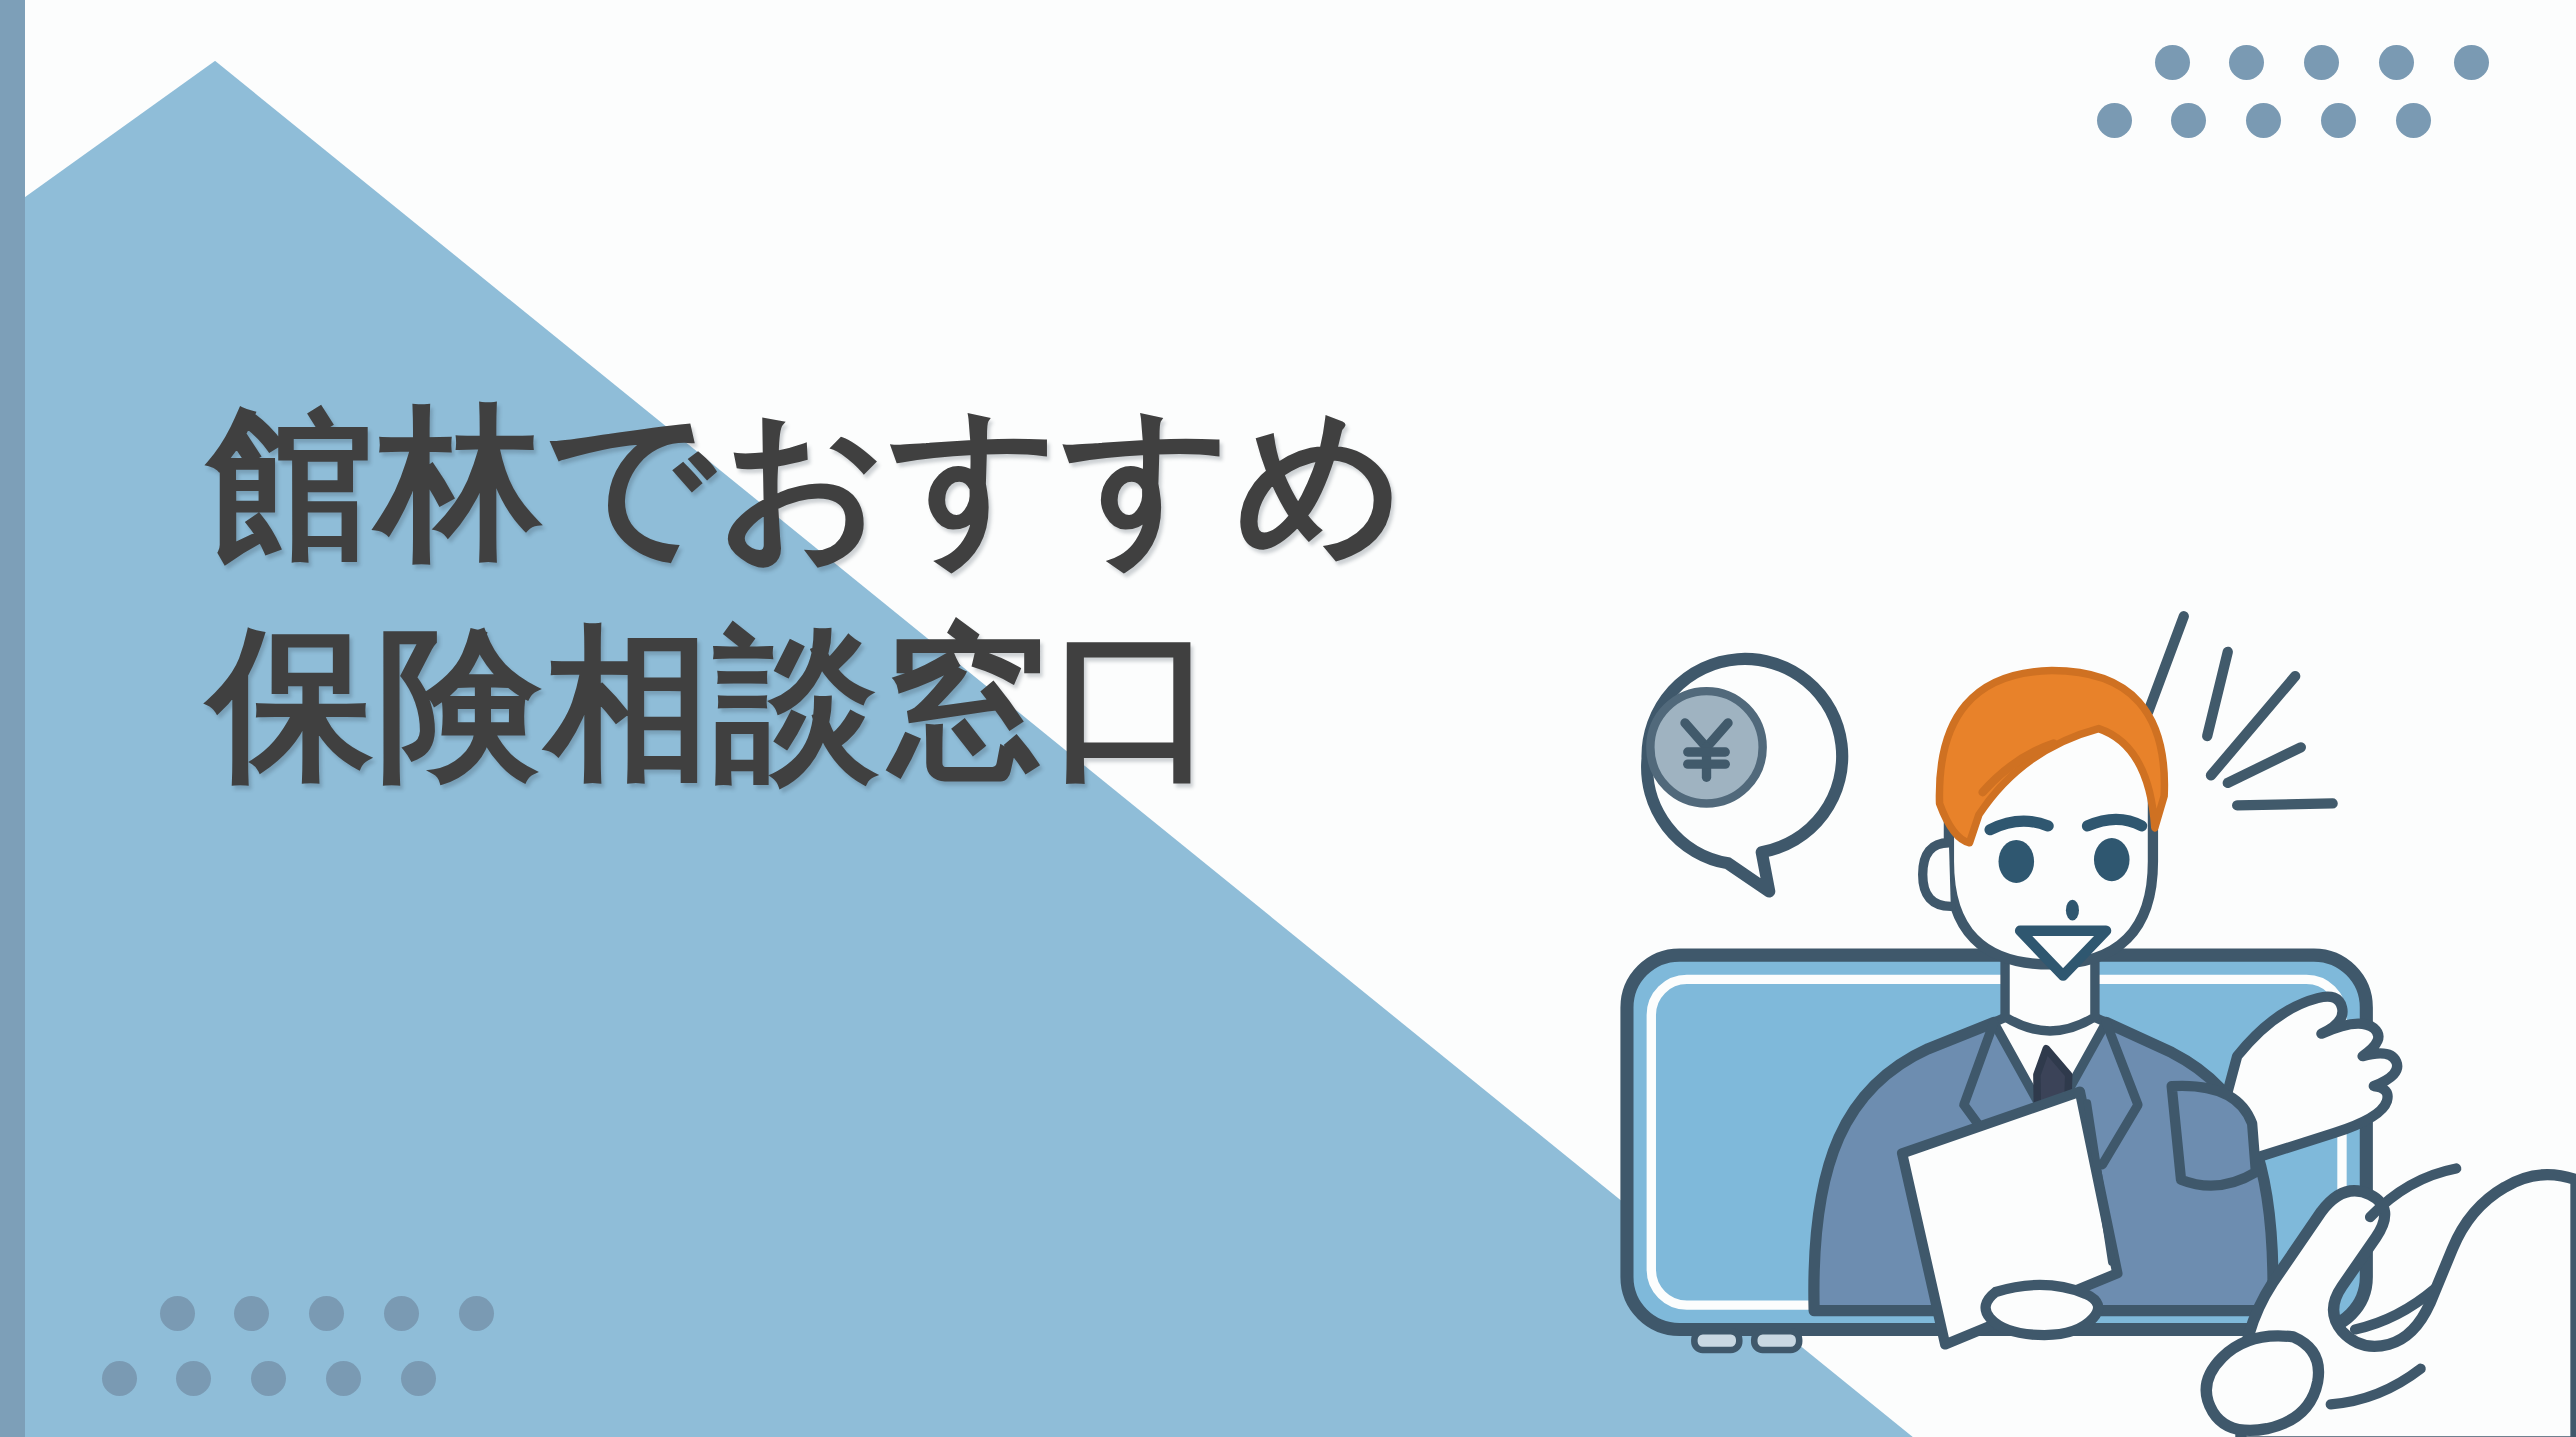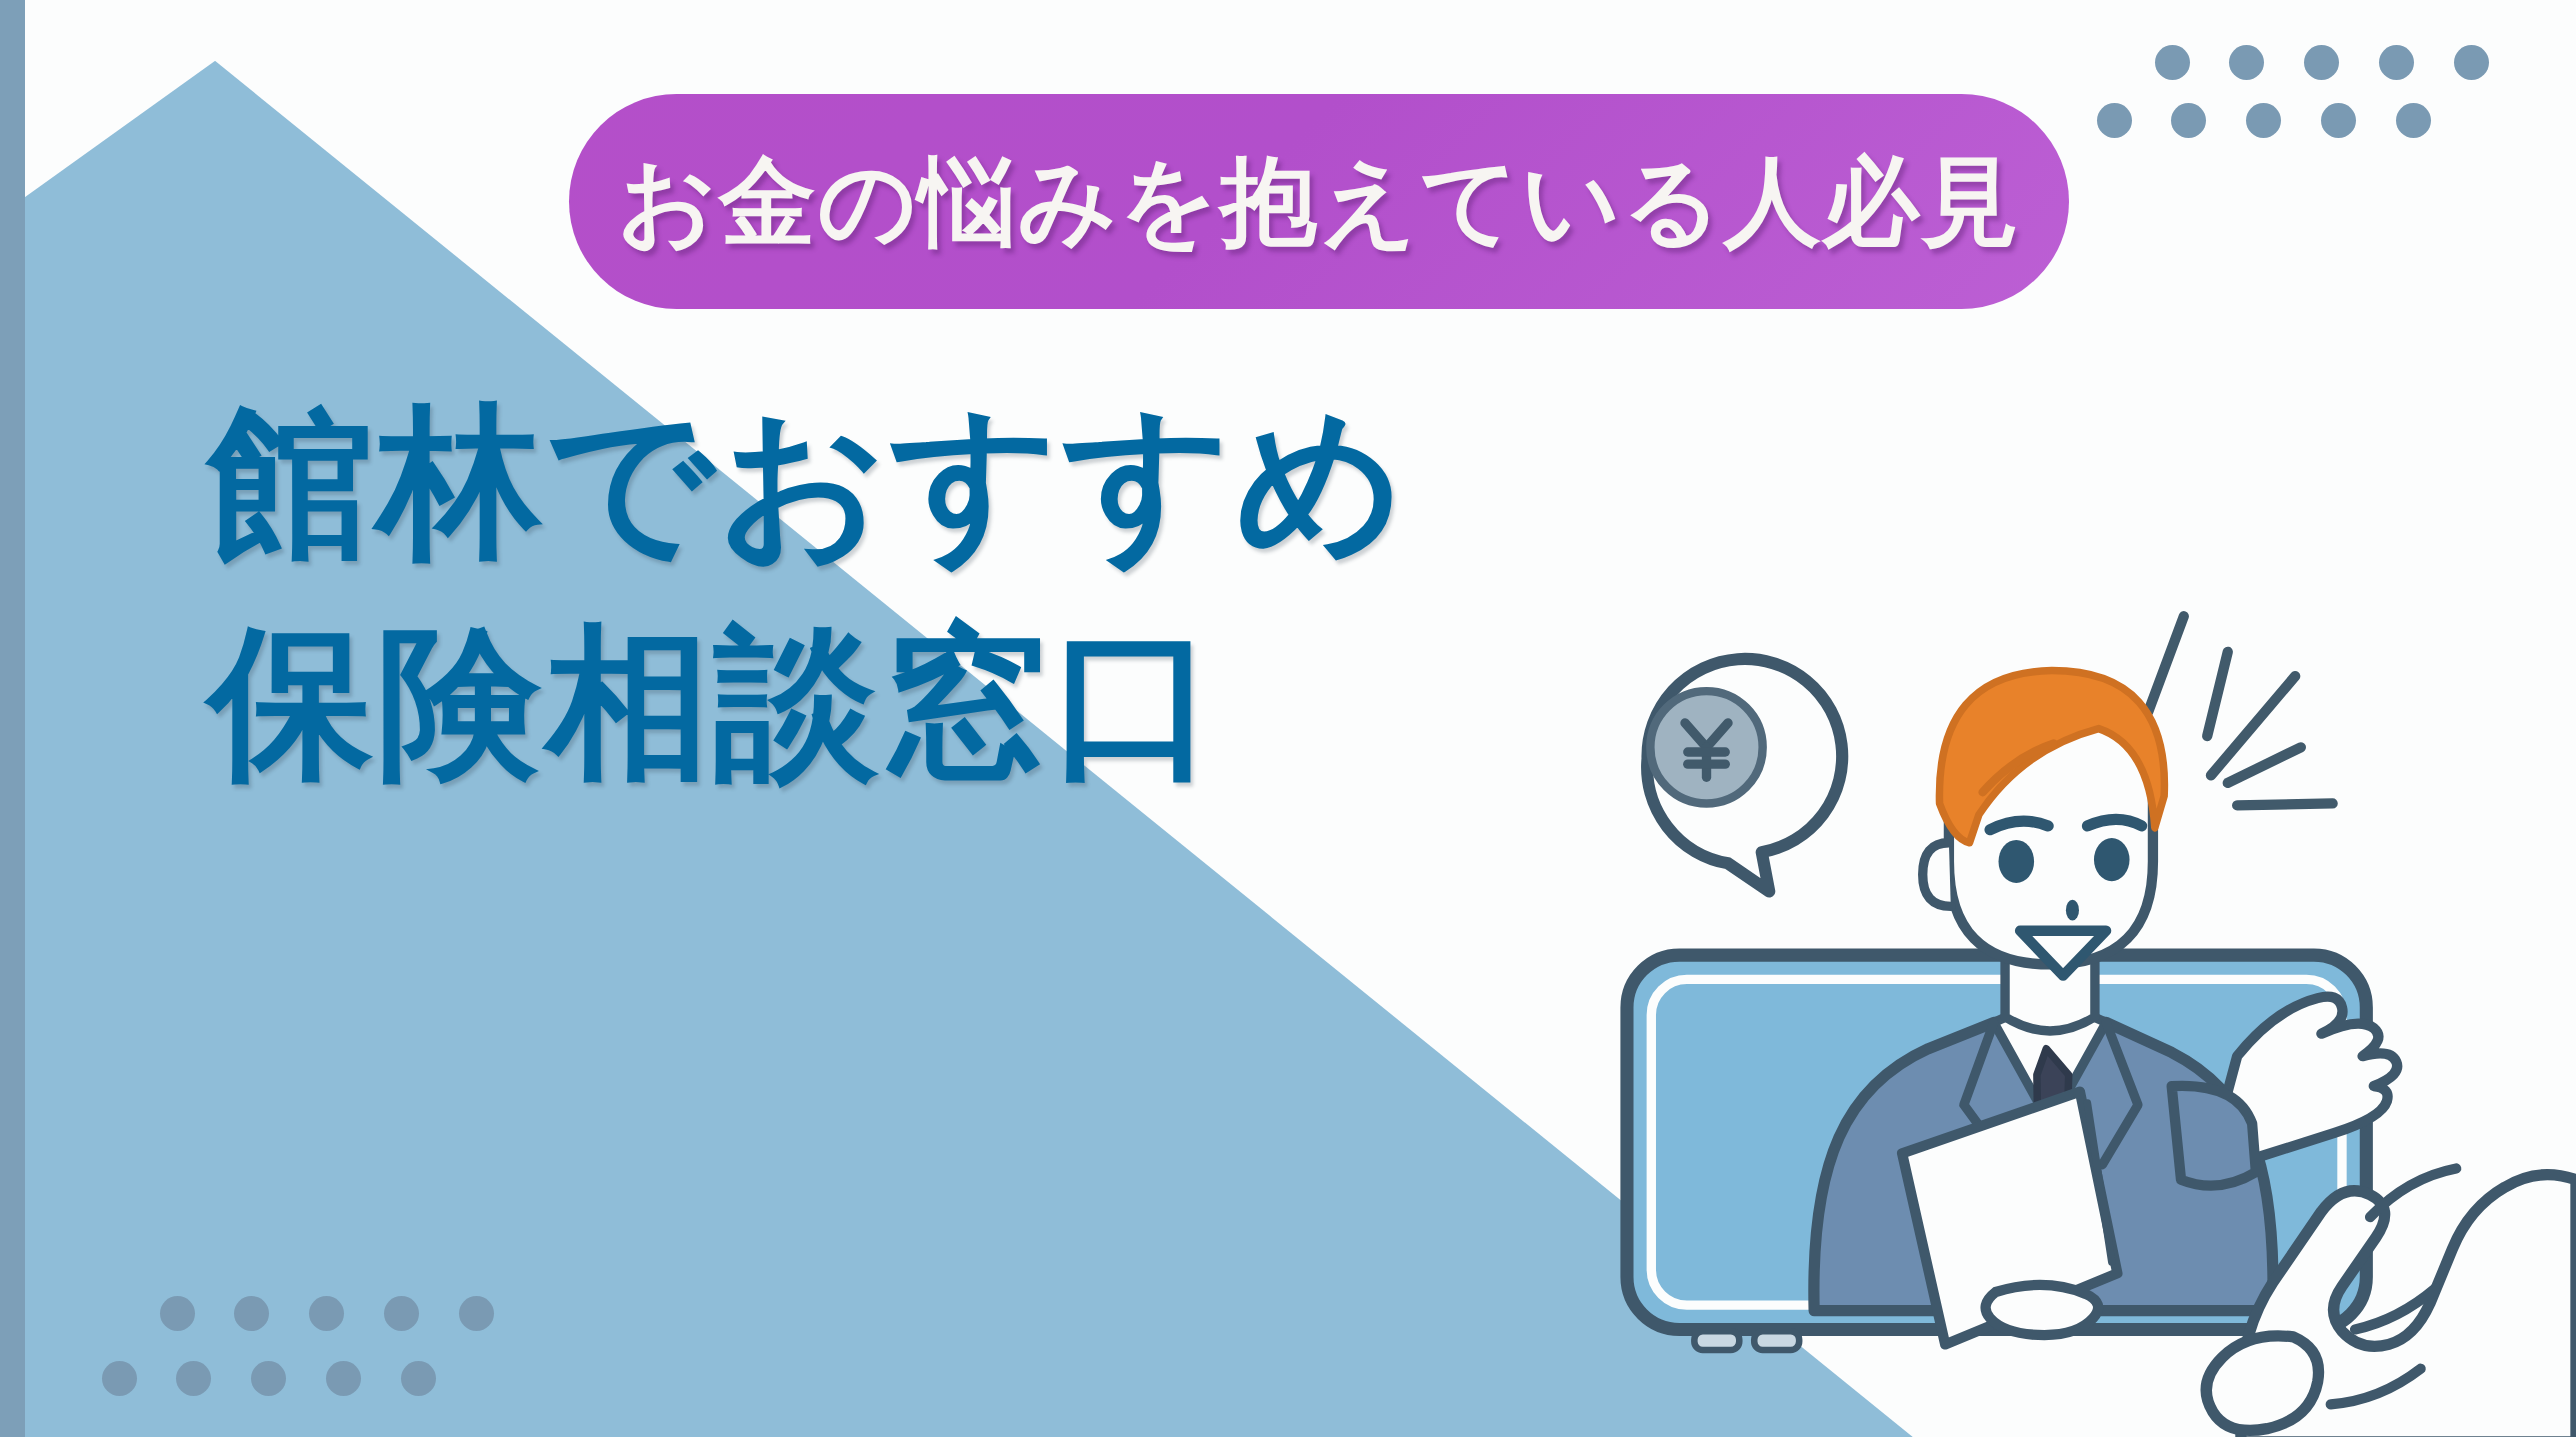--- a/index.html
+++ b/index.html
@@ -76,28 +76,28 @@
     font-family: "DejaVu Sans", "Liberation Sans", sans-serif;
   }
 
   
   .headline {
     position: absolute;
     left: 208px; top: 373px;
     width: 1647px;
   }
   .hl-line {
-    color: #0369a1;
+    color: #404040;
     font-size: 165px;
     font-weight: 700;
     line-height: 1.34;
     letter-spacing: 3.7px;
     white-space: nowrap;
     text-shadow: 2.8px 3.7px 3.7px rgba(40,55,70,.22);
-    font-family: Liberation Serif, serif;
+    font-family: Liberation Sans, sans-serif;
   }
 
   
   .illu {
     position: absolute;
     left: 1582px; top: 562px;
     width: 994px; height: 876px;
   }
   .illu svg { display: block; width: 100%; height: 100%; }
 </style>
@@ -130,23 +130,20 @@
       <div class="dot" style="left: 140px; top: 45px; width: 35px; height: 35px; background: rgb(122, 154, 179);"></div>
       <div class="dot" style="left: 82px; top: 110px; width: 35px; height: 35px; background: rgb(122, 154, 179);"></div>
       <div class="dot" style="left: 215px; top: 45px; width: 35px; height: 35px; background: rgb(122, 154, 179);"></div>
       <div class="dot" style="left: 157px; top: 110px; width: 35px; height: 35px; background: rgb(122, 154, 179);"></div>
       <div class="dot" style="left: 290px; top: 45px; width: 35px; height: 35px; background: rgb(122, 154, 179);"></div>
       <div class="dot" style="left: 232px; top: 110px; width: 35px; height: 35px; background: rgb(122, 154, 179);"></div>
       <div class="dot" style="left: 365px; top: 45px; width: 35px; height: 35px; background: rgb(122, 154, 179);"></div>
       <div class="dot" style="left: 307px; top: 110px; width: 35px; height: 35px; background: rgb(122, 154, 179);"></div>
     </div>
 
-  <div class="badge">
-    <span class="badge-text">お金の悩みを抱えている人必見</span>
-  </div>
 
   <div class="headline">
     <div class="hl-line">館林でおすすめ</div>
     <div class="hl-line">保険相談窓口</div>
   </div>
 
   <div class="illu">
     <svg viewBox="0 0 1062 936" xmlns="http://www.w3.org/2000/svg">
       <defs>
         <clipPath id="clipAll">

